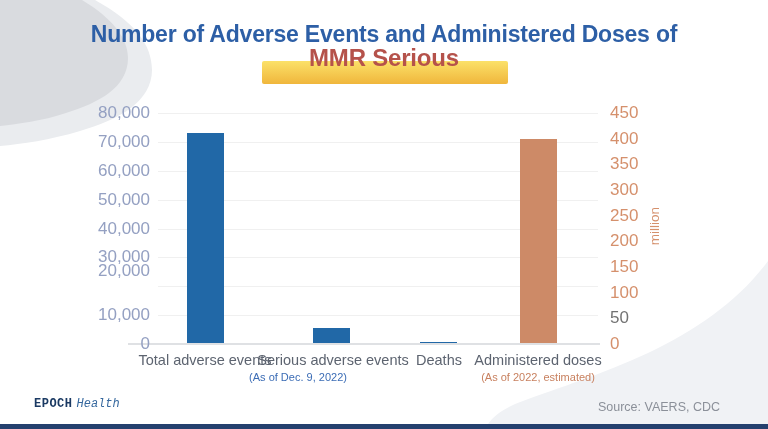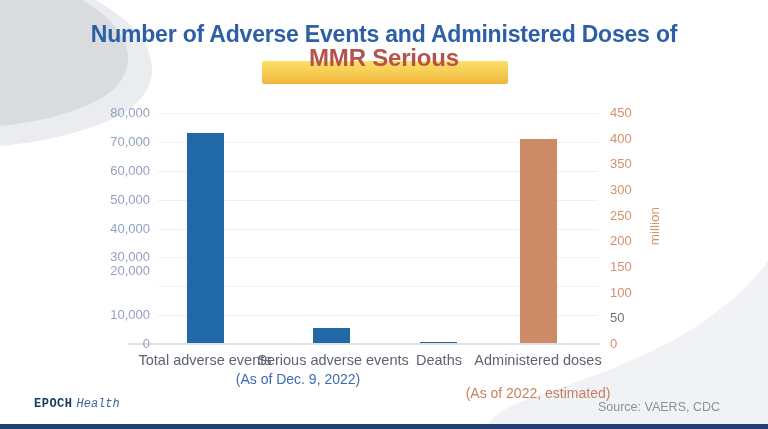--- a/index.html
+++ b/index.html
@@ -23,34 +23,34 @@
   .title-line2{
     position:absolute;left:0;right:0;top:44px;text-align:center;
     font-size:24px;font-weight:700;color:#b5524b;letter-spacing:-0.2px;
   }
 
   .plot{position:absolute;left:158px;top:113px;width:440px;height:231px;}
   .gridline{position:absolute;left:0;width:100%;height:1px;background:#f0f0f0;}
   .baseline{position:absolute;left:128px;top:343px;width:472px;height:1.5px;background:#dfe1e4;}
   .bar{position:absolute;bottom:0;}
 
-  .ytick{position:absolute;font-size:13px;line-height:16px;}
+  .ytick{position:absolute;font-size:17px;line-height:16px;}
   .ytick.left{width:80px;left:70px;text-align:right;}
   .ytick.right{left:610px;text-align:center;}
   .million-label{
     position:absolute;left:654px;top:226px;font-size:13.5px;color:#d5906c;
     transform:translate(-50%,-50%) rotate(-90deg);white-space:nowrap;
   }
   .cat-label{
     position:absolute;top:352px;transform:translateX(-50%);
     font-size:14.5px;color:#5d6470;white-space:nowrap;
   }
   .note-label{
     position:absolute;top:371px;transform:translateX(-50%);
-    font-size:14px;white-space:nowrap;
+    font-size:11px;white-space:nowrap;
   }
 
   .logo{position:absolute;left:34px;top:397px;font-family:Liberation Mono, monospace;font-size:12px;white-space:nowrap;}
   .logo .epoch{font-weight:700;color:#1b3a63;letter-spacing:0.5px;}
   .logo .health{font-style:italic;color:#36689e;margin-left:4px;}
   .source{
     position:absolute;right:48px;top:400px;font-size:12.5px;color:#8b9099;white-space:nowrap;
   }
   .footer-bar{position:absolute;left:0;right:0;bottom:0;height:5px;background:#24406e;}
 </style>
@@ -111,21 +111,21 @@
     </div>
   <div class="million-label">million</div>
   <div id="cat-labels">
       <div class="cat-label" style="left: 205px;">Total adverse events</div>
       <div class="cat-label" style="left: 333px;">Serious adverse events</div>
       <div class="cat-label" style="left: 439px;">Deaths</div>
       <div class="cat-label" style="left: 538px;">Administered doses</div>
     </div>
   <div id="notes">
       <div class="note-label" style="color: rgb(59, 108, 181); left: 298px;">(As of Dec. 9, 2022)</div>
-      <div class="note-label" style="color: rgb(200, 128, 95); left: 538px; margin-top: 14px;">(As of 2022, estimated)</div>
+      <div class="note-label" style="color: rgb(200, 128, 95); left: 538px;">(As of 2022, estimated)</div>
     </div>
 
   <div class="logo">
     <span class="epoch">EPOCH</span><span class="health">Health</span>
   </div>
   <div class="source">Source: VAERS, CDC</div>
   <div class="footer-bar"></div>
 
 </div>
 

